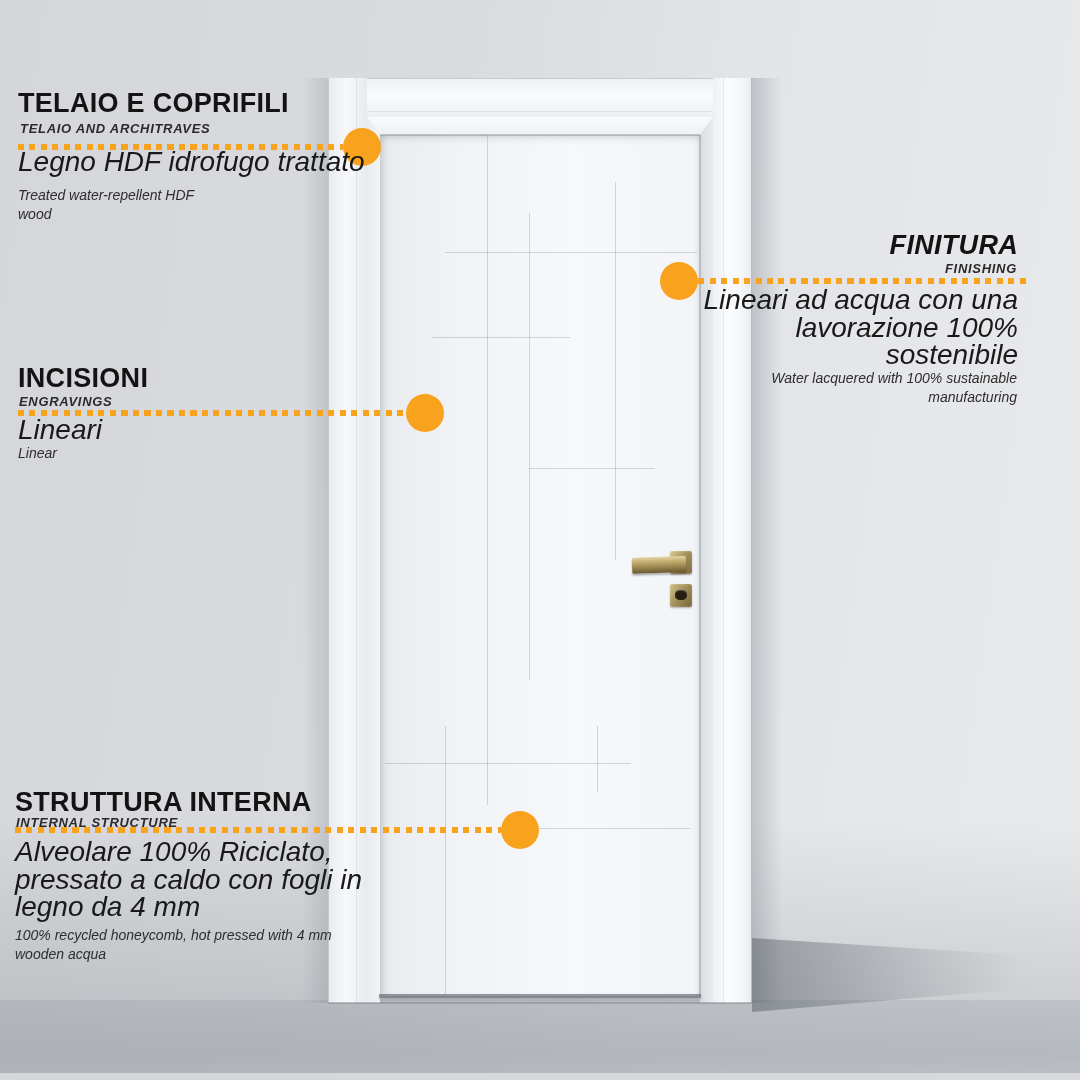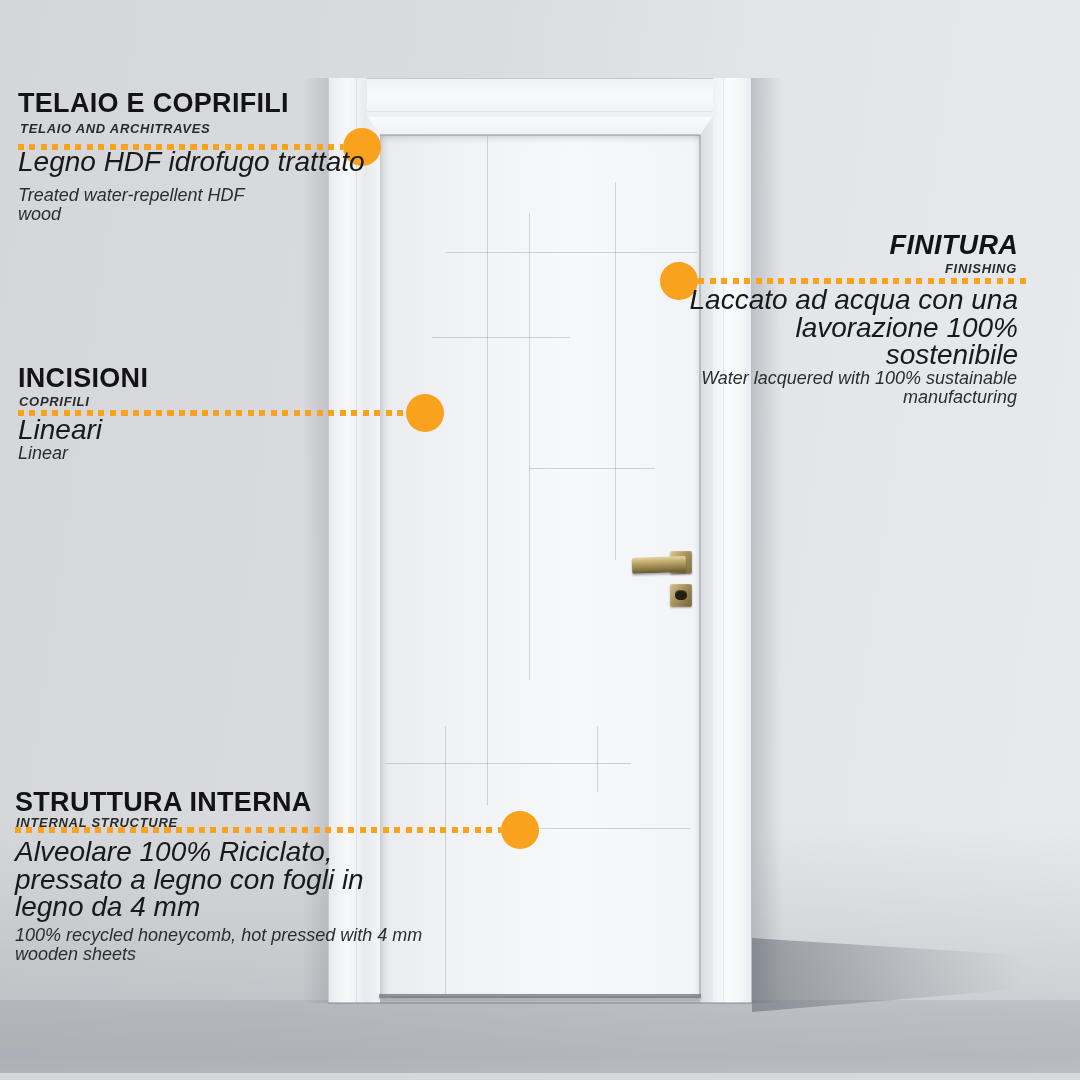--- a/index.html
+++ b/index.html
@@ -74,21 +74,21 @@
   .keyhole { position:absolute; left:5px; top:6px; width:12px; height:10px; border-radius:5px/4px;
     background:#241f12; box-shadow:inset 0 1px 1px rgba(255,255,255,0.22); }
 
   
   .leader { height:6px;
     background-image:repeating-linear-gradient(to right,var(--accent) 0 6px, transparent 6px 11.5px); }
   .marker { width:38px; height:38px; border-radius:50%; background:var(--accent); }
   .sec-title { font-size:27px; font-weight:700; color:#131313; letter-spacing:.3px; white-space:nowrap; }
   .sec-sub { font-size:13px; font-style:italic; font-weight:700; color:#2a2a2a; letter-spacing:.7px; white-space:nowrap; }
   .sec-big { font-size:28px; font-style:italic; color:#191919; line-height:27.5px; white-space:nowrap; }
-  .sec-small { font-size:18px; font-style:italic; color:#2d2d2d; line-height:19px; white-space:nowrap; }
+  .sec-small { font-size:14px; font-style:italic; color:#2d2d2d; line-height:19px; white-space:nowrap; }
   .r { text-align:right;font-style:italic; }
   .line { display:block; }
   .z-anno { z-index:6; }
 </style>
 </head>
 <body>
 
 <div class="canvas" style="--accent:#F9A21D;">
 
   <div class="abs wall-darken"></div>
@@ -136,48 +136,48 @@
   <div class="abs z-anno sec-sub" style="left:20px;top:121px;">TELAIO AND ARCHITRAVES</div>
   <div class="abs z-anno leader" style="left:18px;top:144px;width:325px;"></div>
   <div class="abs z-anno marker" style="left:343px;top:128px;"></div>
   <div class="abs z-anno sec-big" style="left:18px;top:148px;">Legno HDF idrofugo trattato</div>
   <div class="abs z-anno sec-small" style="left:18px;top:186px;">
     <span class="line">Treated water-repellent HDF</span>
     <span class="line">wood</span>
   </div>
 
   <div class="abs z-anno sec-title" style="left:18px;top:363px;">INCISIONI</div>
-  <div class="abs z-anno sec-sub" style="left:19px;top:394px;">COPRIFILI</div>
+  <div class="abs z-anno sec-sub" style="left:19px;top:394px;">ENGRAVINGS</div>
   <div class="abs z-anno leader" style="left:18px;top:410px;width:388px;"></div>
   <div class="abs z-anno marker" style="left:406px;top:394px;"></div>
   <div class="abs z-anno sec-big" style="left:18px;top:416px;">Lineari</div>
   <div class="abs z-anno sec-small" style="left:18px;top:444px;">
     <span class="line">Linear</span>
   </div>
 
   <div class="abs z-anno sec-title" style="left:15px;top:787px;">STRUTTURA INTERNA</div>
   <div class="abs z-anno sec-sub" style="left:16px;top:815px;text-align:center;">INTERNAL STRUCTURE</div>
   <div class="abs z-anno leader" style="left:15px;top:827px;width:486px;"></div>
   <div class="abs z-anno marker" style="left:501px;top:811px;"></div>
   <div class="abs z-anno sec-big" style="left:15px;top:838px;">
     <span class="line">Alveolare 100% Riciclato,</span>
-    <span class="line">pressato a legno con fogli in</span>
+    <span class="line">pressato a caldo con fogli in</span>
     <span class="line">legno da 4 mm</span>
   </div>
   <div class="abs z-anno sec-small" style="left:15px;top:926px;">
     <span class="line">100% recycled honeycomb, hot pressed with 4 mm</span>
-    <span class="line">wooden sheets</span>
+    <span class="line">wooden acqua</span>
   </div>
 
   <div class="abs z-anno sec-title r" style="right:62px;top:230px;">FINITURA</div>
   <div class="abs z-anno sec-sub r" style="right:63px;top:261px;">FINISHING</div>
   <div class="abs z-anno leader" style="left:698px;top:278px;width:329px;"></div>
   <div class="abs z-anno marker" style="left:660px;top:262px;"></div>
   <div class="abs z-anno sec-big r" style="right:62px;top:286px;">
-    <span class="line">Laccato ad acqua con una</span>
+    <span class="line">Lineari ad acqua con una</span>
     <span class="line">lavorazione 100%</span>
     <span class="line">sostenibile</span>
   </div>
   <div class="abs z-anno sec-small r" style="right:63px;top:369px;">
     <span class="line">Water lacquered with 100% sustainable</span>
     <span class="line">manufacturing</span>
   </div>
 
 </div>
 

